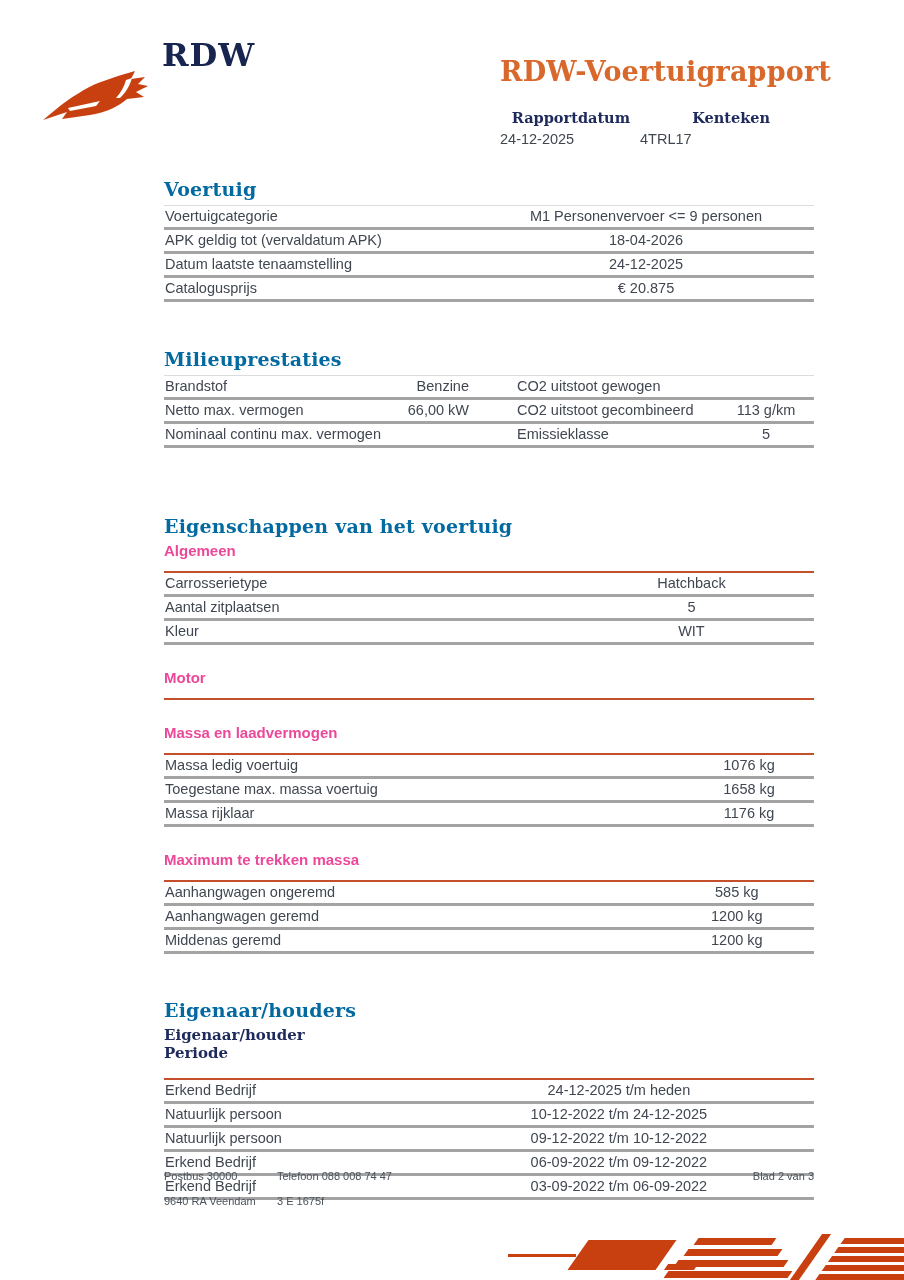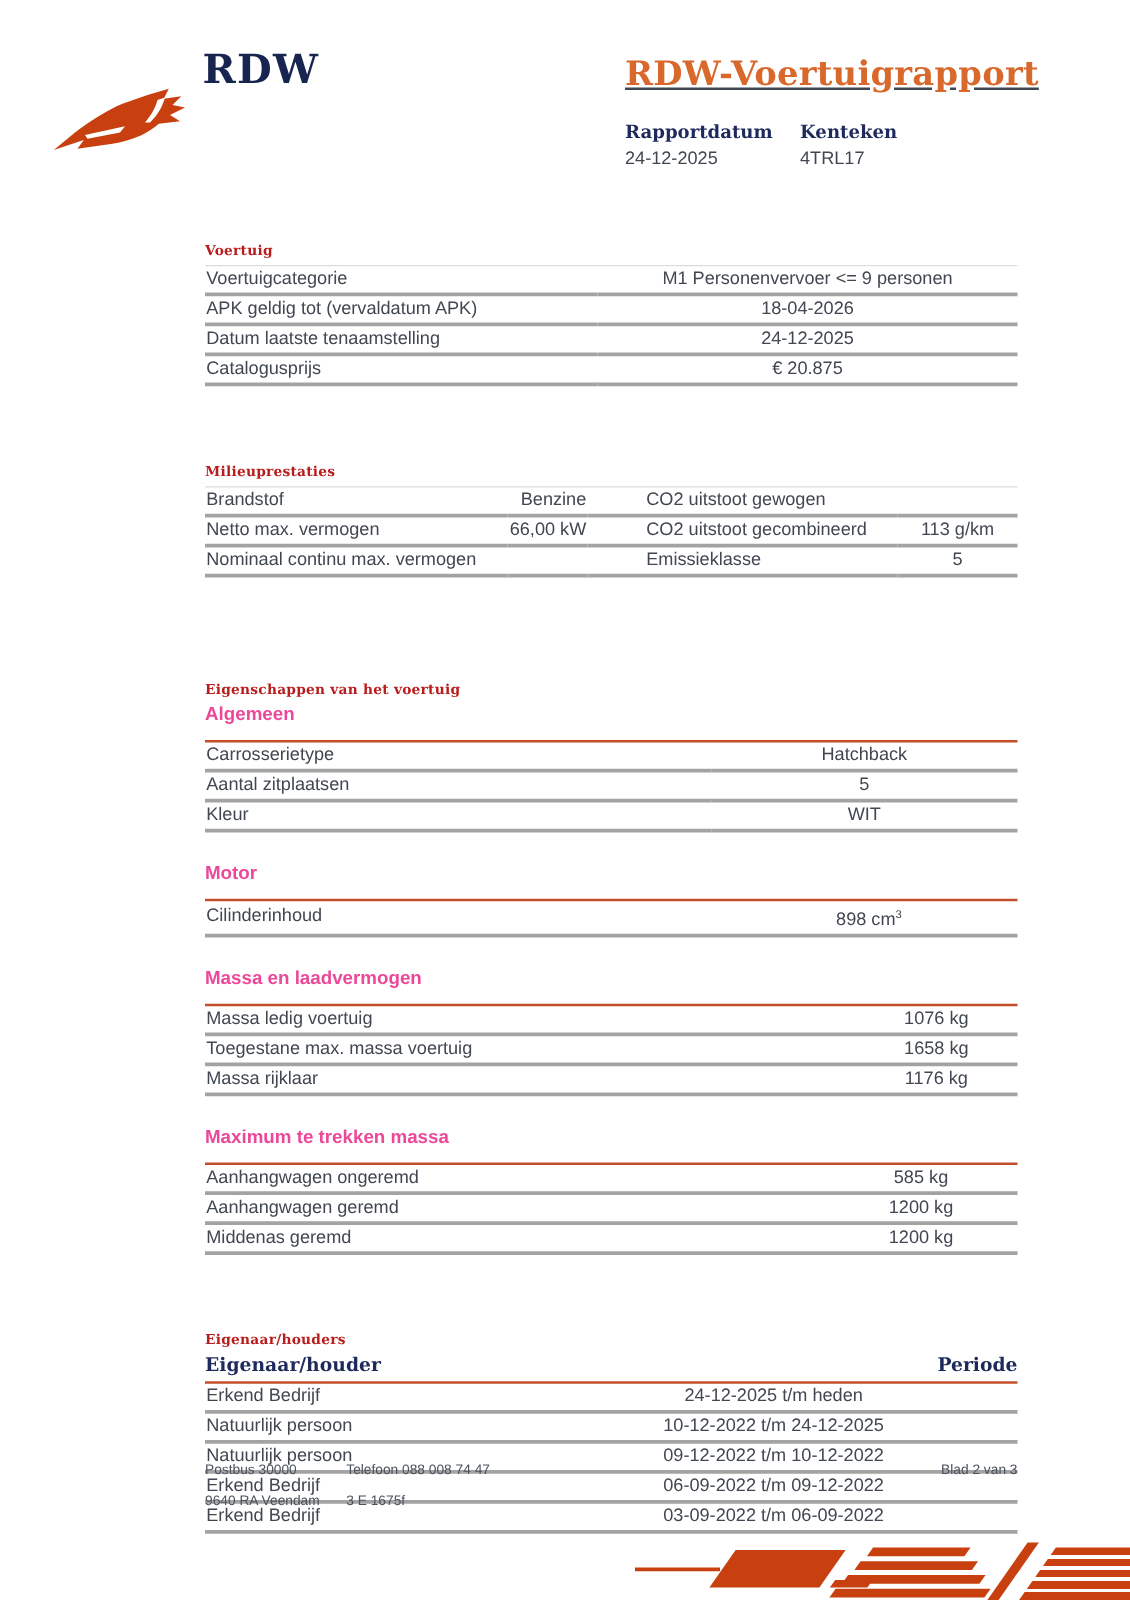--- a/index.html
+++ b/index.html
@@ -14,40 +14,40 @@
   .page { position: absolute; inset: 0; }
 
   
   .logo-wrap { position: absolute; left: 40px; top: 48px; }
   .logo-feather { position: absolute; left: 0; top: 8px; width: 110px; height: 70px; }
   .logo-text {
     position: absolute; left: 122px; top: -12px;
     font-family: "DejaVu Serif", serif; font-weight: bold;
     font-size: 32px; color: #17254f; letter-spacing: 1px;
   }
-  .title-block { position: absolute; left: 500px; top: 44px; width: 360px; text-decoration: underline; }
+  .title-block { position: absolute; left: 500px; top: 56px; width: 360px; }
   .doc-title {
     font-family: "DejaVu Serif", serif; font-weight: bold;
     font-size: 27px; color: #d8682b; letter-spacing: 0.2px; white-space: nowrap;
   }
   .meta-row { position: absolute; top: 53px; left: 0; width: 360px; }
   .meta-col1 { position: absolute; left: 0; top: 0; width: 130px; }
   .meta-col2 { position: absolute; left: 140px; top: 0; width: 130px; }
   .meta-label {
     font-family: "DejaVu Serif", serif; font-weight: bold;
-    font-size: 14.5px; color: #1e2a5c; margin-bottom: 5px;
+    font-size: 14.5px; color: #1e2a5c; margin-bottom: 5px; text-align: right;
   }
   .meta-value { font-size: 14.5px; color: #414751; }
 
   
   .content { position: absolute; left: 164px; top: 178px; width: 650px; }
 
   .section-heading {
     font-family: "DejaVu Serif", serif; font-weight: bold;
-    font-size: 11px; color: #b91c1c; margin: 16px 0 5px 0; letter-spacing: 0.2px;
+    font-size: 19px; color: #0369a1; margin: 0 0 5px 0; letter-spacing: 0.2px;
   }
   .sub-heading {
     font-family: "Liberation Sans", sans-serif; font-weight: bold;
     font-size: 15px; color: #ec4899;
     padding-bottom: 12px; border-bottom: 2px solid #c4502b;
   }
   table.kv { width: 100%; border-collapse: collapse; font-size: 14.5px; color: #414751; }
   table.kv.topline tr:first-child td { border-top: 1px solid #dcdcdc; }
   table.kv td { padding: 3px 1px; border-bottom: 3px solid #a3a3a3; line-height: 15px; }
   td.val { text-align: center; }
@@ -61,21 +61,21 @@
   td.mrv { text-align: center; }
 
   .gap-46 { height: 46px; } .gap-67 { height: 67px; }
   .gap-24 { height: 24px; } .gap-45 { height: 45px; }
 
   
   .owner-header {
     display: flex; justify-content: space-between;
     font-family: "DejaVu Serif", serif; font-weight: bold;
     font-size: 15px; color: #1e2a5c;
-    padding-bottom: 4px; border-bottom: 2px solid #c4502b; margin-top: 2px;
+    padding-bottom: 16px; border-bottom: 2px solid #c4502b; margin-top: 2px; flex-direction: column;
   }
 
   
   .footer { position: absolute; left: 164px; top: 1170px; width: 650px; font-size: 11px; color: #4a525c; }
   .footer-line { display: flex; margin-bottom: 13px; }
   .footer-line .f1 { width: 113px; }
   .footer-line .f2 { flex: 1; }
   .footer-line .f3 { text-align: right; }
 
   
@@ -187,24 +187,20 @@
         <td class="val">WIT</td>
       </tr>
     </tbody>
       </table>
 
     <div class="gap-24"></div>
 
     <div class="sub-heading">Motor</div>
     <table class="kv">
       <tbody>
-      <tr>
-        <td>Cilinderinhoud</td>
-        <td class="val"><span>898 cm</span><sup>3</sup></td>
-      </tr>
     </tbody>
       </table>
 
     <div class="gap-24"></div>
 
     <div class="sub-heading">Massa en laadvermogen</div>
     <table class="kv">
       <tbody>
           <tr>
         <td>Massa ledig voertuig</td>

